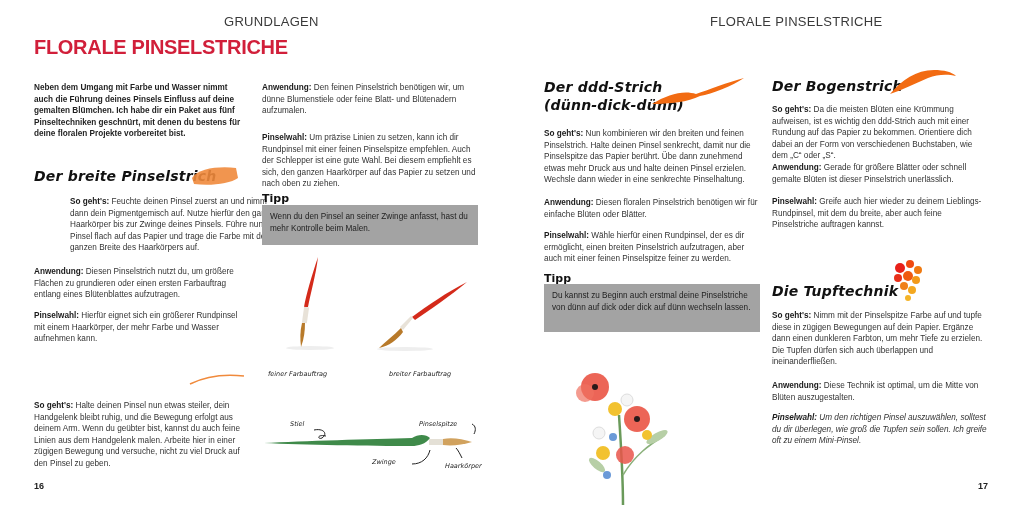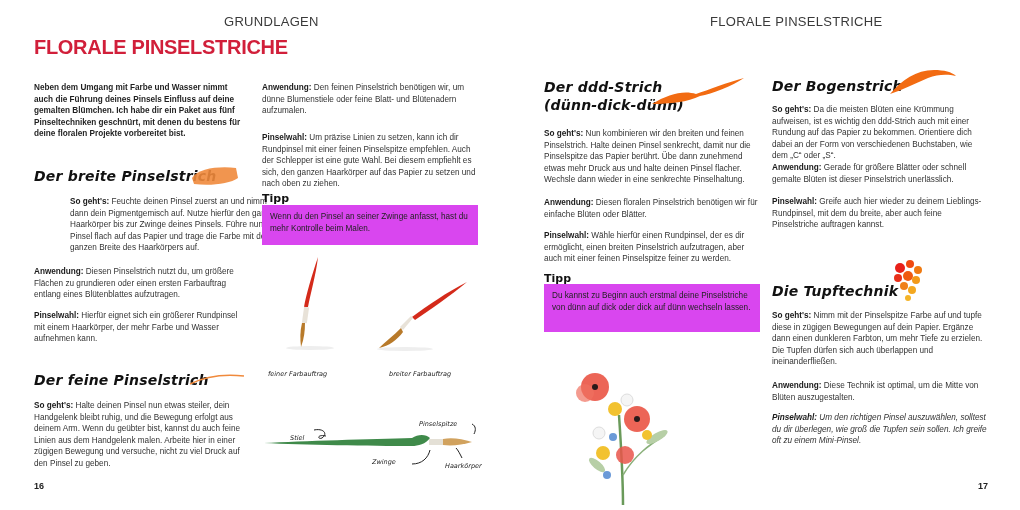--- a/index.html
+++ b/index.html
@@ -10,21 +10,21 @@
   .page-right { left: 510px; width: 510px; }
   .running-head { position: absolute; top: 14px; font-size: 13px; letter-spacing: 0.3px; color: #3a3a3a; }
   .page-left .running-head { left: 224px; }
   .page-right .running-head { left: 200px; }
   .main-title { position: absolute; left: 34px; top: 36px; font-size: 20px; font-weight: 900; color: #d11f3a; letter-spacing: -0.3px; font-family: "Liberation Sans", sans-serif; }
   .txt { position: absolute; font-size: 8.2px; line-height: 11.6px; color: #333; }
   .txt b { color: #1a1a1a; }
   .intro { font-weight: bold; color: #1f1f1f; }
   .hand { position: absolute; font-family: "DejaVu Sans", sans-serif; font-weight: bold; font-size: 14px; color: #111; font-style: italic; letter-spacing: 0.2px; }
   .tipp-head { position: absolute; font-weight: 900; font-size: 11px; color: #111; font-family: "DejaVu Sans", sans-serif; }
-  .tipp-box { position: absolute; background: #d946ef; font-size: 8.2px; line-height: 11.6px; color: #222; padding: 4px 8px; }
+  .tipp-box { position: absolute; background: #a3a3a3; font-size: 8.2px; line-height: 11.6px; color: #222; padding: 4px 8px; }
   .caption { position: absolute; font-family: "DejaVu Sans", sans-serif; font-size: 6.5px; font-style: italic; color: #222; }
   .pagenum { position: absolute; font-size: 9px; font-weight: bold; color: #222; }
   svg { position: absolute; overflow: visible; }
 </style>
 </head>
 <body>
 
 <div class="page page-left">
   <div class="running-head">GRUNDLAGEN</div>
   <div class="main-title">FLORALE PINSELSTRICHE</div>
@@ -33,21 +33,20 @@
 
   <div class="hand" style="left:34px; top:168px;">Der breite Pinselstrich</div>
   <svg style="left:190px;top:164px;" width="50" height="24">
       <path d="M2 14 C8 4, 30 2, 46 4 L48 14 C40 20, 20 22, 4 20 Z" fill="#f08a3c" opacity="0.9"></path>
     </svg>
 
   <div class="txt" style="left:34px; top:196px; width:214px;margin-left:36px;"><b>So geht's:</b><span> Feuchte deinen Pinsel zuerst an und nimm dann dein Pigmentgemisch auf. Nutze hierfür den ganzen Haarkörper bis zur Zwinge deines Pinsels. Führe nun den Pinsel flach auf das Papier und trage die Farbe mit der ganzen Breite des Haarkörpers auf.</span></div>
   <div class="txt" style="left:34px; top:266px; width:214px;"><b>Anwendung:</b><span> Diesen Pinselstrich nutzt du, um größere Flächen zu grundieren oder einen ersten Farbauftrag entlang eines Blütenblattes aufzutragen.</span></div>
   <div class="txt" style="left:34px; top:310px; width:214px;"><b>Pinselwahl:</b><span> Hierfür eignet sich ein größerer Rundpinsel mit einem Haarkörper, der mehr Farbe und Wasser aufnehmen kann.</span></div>
 
-  <div class="hand" style="left:34px; top:372px;">Der feine Pinselstrich</div>
   <svg style="left:188px;top:372px;" width="60" height="16">
       <path d="M2 12 C18 4, 38 2, 56 4" stroke="#f08a3c" stroke-width="1.6" fill="none"></path>
     </svg>
 
   <div class="txt" style="left:34px; top:400px; width:214px;"><b>So geht's:</b><span> Halte deinen Pinsel nun etwas steiler, dein Handgelenk bleibt ruhig, und die Bewegung erfolgt aus deinem Arm. Wenn du geübter bist, kannst du auch feine Linien aus dem Handgelenk malen. Arbeite hier in einer zügigen Bewegung und versuche, nicht zu viel Druck auf den Pinsel zu geben.</span></div>
 
   <div class="pagenum" style="left:34px; top:481px;">16</div>
 
   <div class="txt" style="left:262px; top:82px; width:216px;"><b>Anwendung:</b><span> Den feinen Pinselstrich benötigen wir, um dünne Blumenstiele oder feine Blatt- und Blütenadern aufzumalen.</span></div>
   <div class="txt" style="left:262px; top:132px; width:216px;"><b>Pinselwahl:</b><span> Um präzise Linien zu setzen, kann ich dir Rundpinsel mit einer feinen Pinselspitze empfehlen. Auch der Schlepper ist eine gute Wahl. Bei diesem empfiehlt es sich, den ganzen Haarkörper auf das Papier zu setzen und nach oben zu ziehen.</span></div>
@@ -72,38 +71,38 @@
 
   <svg style="left:262px;top:410px;" width="220" height="60">
     <path d="M2 33 C40 31, 110 29, 150 28 C156 24, 164 24, 168 28 C164 34, 156 36, 150 36 C110 36, 40 35, 2 33 Z" fill="#3f8a4a"></path>
     <rect x="167" y="29" width="14" height="6" fill="#e4e0d6"></rect>
     <path d="M181 29 C190 27, 200 29, 210 32 C200 35, 190 36, 181 35 Z" fill="#d1a25e"></path>
     <path d="M52 20 C62 18, 66 24, 60 28 C56 30, 54 24, 64 26" stroke="#222" stroke-width="1" fill="none"></path>
     <path d="M210 14 C214 16, 214 20, 212 24" stroke="#222" stroke-width="1" fill="none"></path>
     <path d="M150 54 C160 54, 166 48, 168 40" stroke="#222" stroke-width="1" fill="none"></path>
     <path d="M200 48 C198 44, 196 40, 194 38" stroke="#222" stroke-width="1" fill="none"></path>
   </svg>
-  <div class="caption" style="left:290px; top:434px;text-align:right;">Stiel</div>
+  <div class="caption" style="left:290px; top:420px;text-align:right;">Stiel</div>
   <div class="caption" style="left:419px; top:420px;">Pinselspitze</div>
   <div class="caption" style="left:372px; top:458px;">Zwinge</div>
   <div class="caption" style="left:445px; top:462px;">Haarkörper</div>
 </div>
 
 <div class="page page-right">
   <div class="running-head">FLORALE PINSELSTRICHE</div>
 
   <div class="hand" style="left:34px; top:78px; line-height:18px;">
     <div>Der ddd-Strich</div>
     <div>(dünn-dick-dünn)</div>
   </div>
   <svg style="left:138px;top:76px;" width="100" height="32">
       <path d="M4 28 C20 18, 36 14, 48 18 C60 14, 80 6, 96 2 C84 10, 64 18, 52 20 C40 26, 22 28, 4 28 Z" fill="#f26b12"></path>
     </svg>
 
-  <div class="txt" style="left:34px; top:128px; width:216px;"><b>So geht's:</b><span> Nun kombinieren wir den breiten und feinen Pinselstrich. Halte deinen Pinsel senkrecht, damit nur die Pinselspitze das Papier berührt. Übe dann zunehmend etwas mehr Druck aus und halte deinen Pinsel flacher. Wechsle dann wieder in eine senkrechte Pinselhaltung.</span></div>
+  <div class="txt" style="left:34px; top:128px; width:216px;"><b>So geht's:</b><span> Nun kombinieren wir den breiten und feinen Pinselstrich. Halte deinen Pinsel senkrecht, damit nur die Pinselspitze das Papier berührt. Übe dann zunehmend etwas mehr Druck aus und halte deinen Pinsel erzielen. Wechsle dann wieder in eine senkrechte Pinselhaltung.</span></div>
   <div class="txt" style="left:34px; top:197px; width:216px;"><b>Anwendung:</b><span> Diesen floralen Pinselstrich benötigen wir für einfache Blüten oder Blätter.</span></div>
   <div class="txt" style="left:34px; top:230px; width:216px;"><b>Pinselwahl:</b><span> Wähle hierfür einen Rundpinsel, der es dir ermöglicht, einen breiten Pinselstrich aufzutragen, aber auch mit einer feinen Pinselspitze feiner zu werden.</span></div>
 
   <div class="tipp-head" style="left:34px; top:272px;">Tipp</div>
   <div class="tipp-box" style="left:34px; top:284px; width:216px; height:48px; padding-top:6px;">Du kannst zu Beginn auch erstmal deine Pinselstriche von dünn auf dick oder dick auf dünn wechseln lassen.</div>
 
   <svg style="left:55px;top:355px;" width="110" height="150">
     <path d="M58 150 C58 120, 56 90, 54 60" stroke="#6a9a5a" stroke-width="2.5" fill="none"></path>
     <path d="M58 120 C70 100, 84 90, 100 80" stroke="#8ab07a" stroke-width="1.5" fill="none"></path>
     <ellipse cx="92" cy="82" rx="12" ry="4" fill="#b7cfa6" transform="rotate(-30 92 82)"></ellipse>

